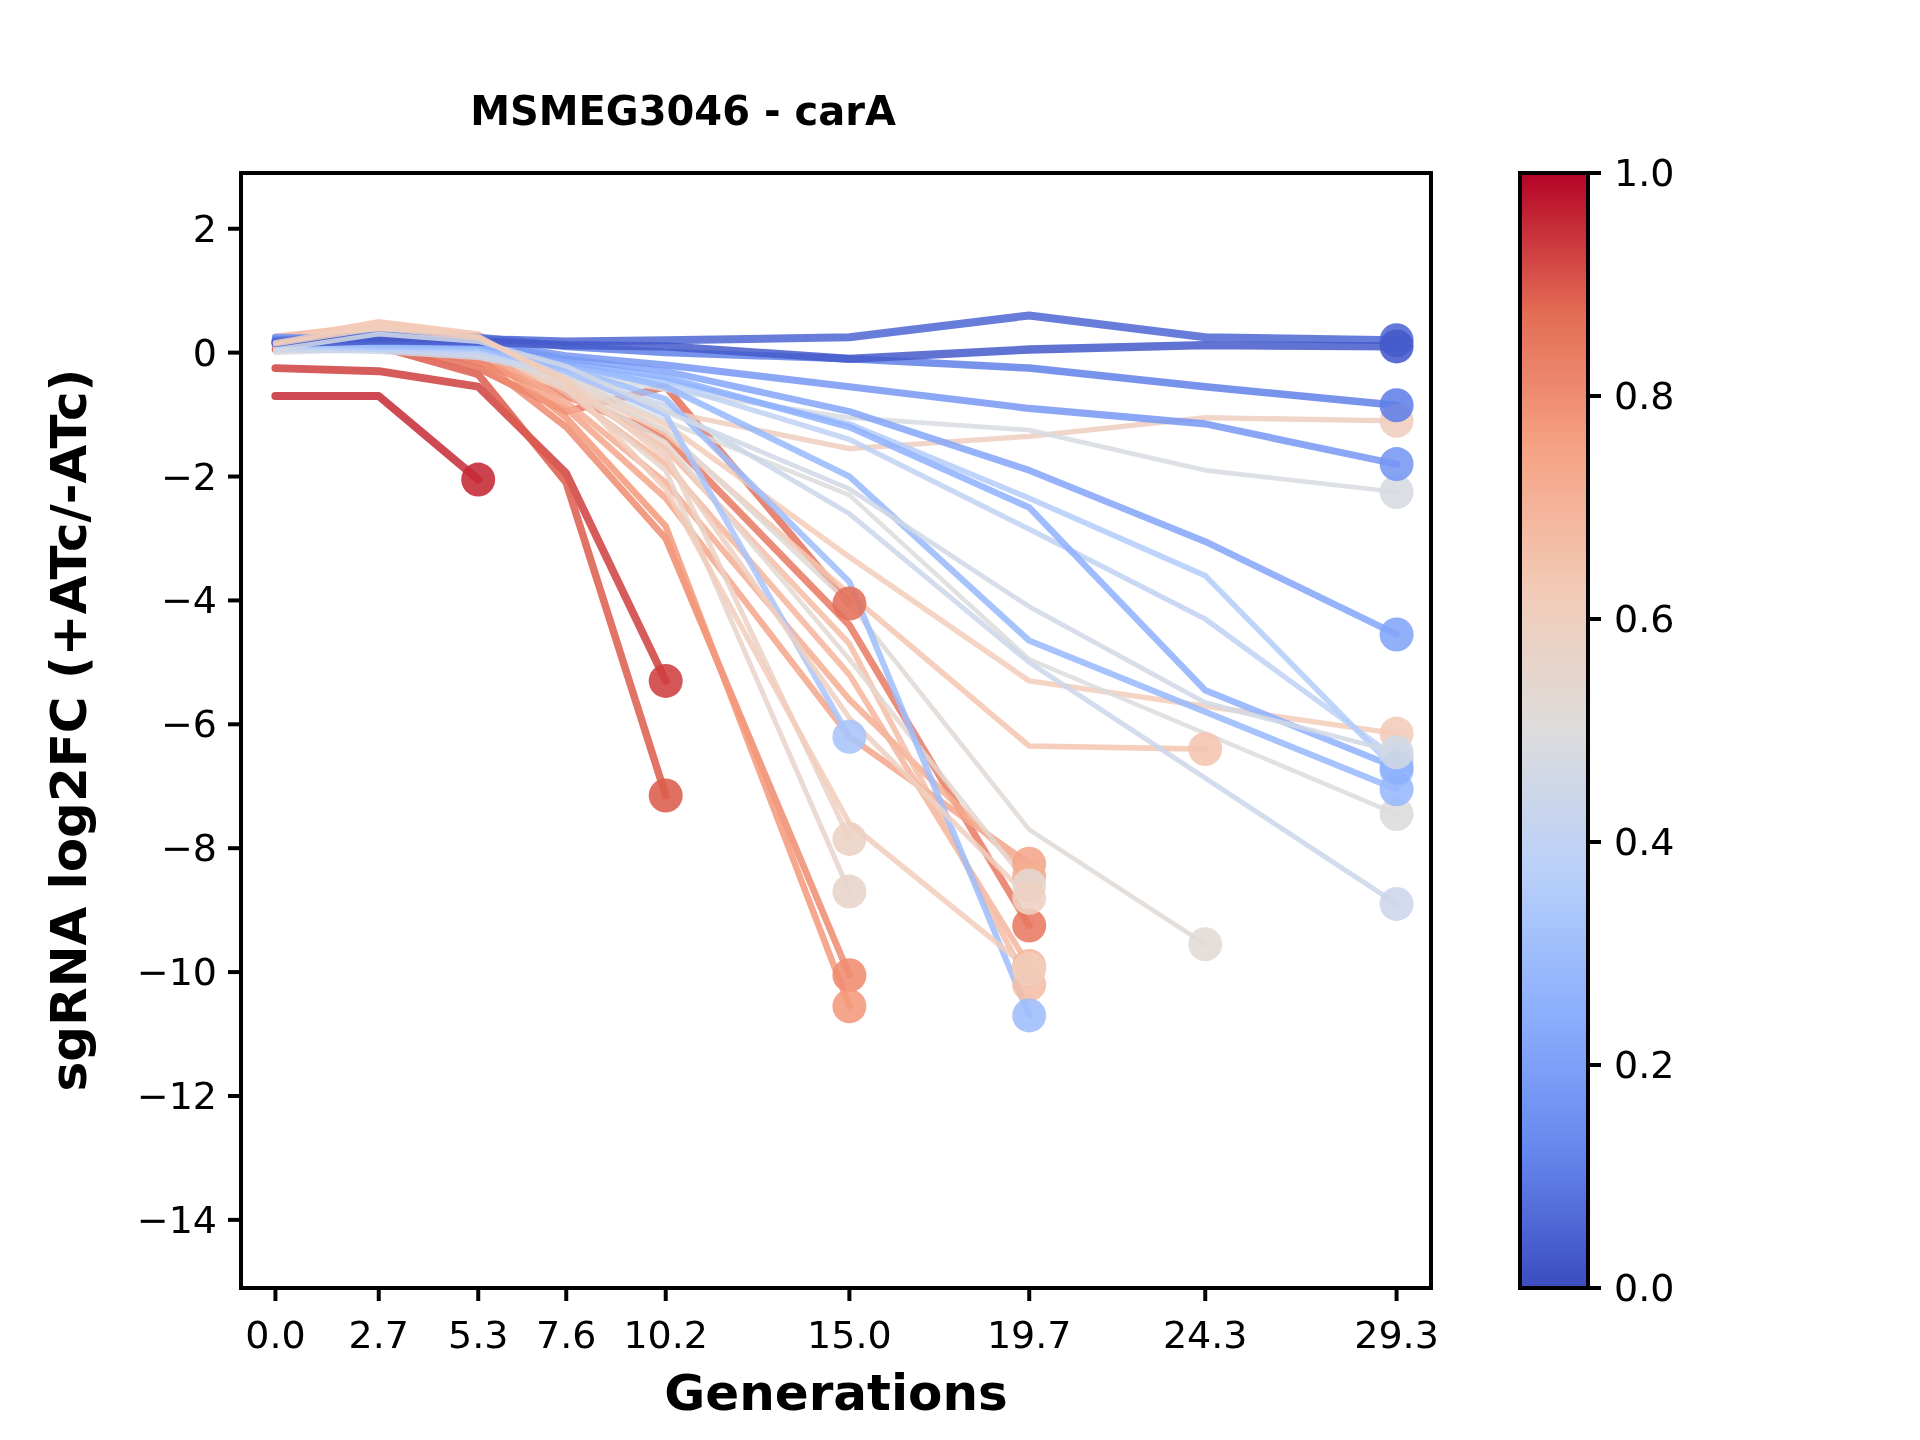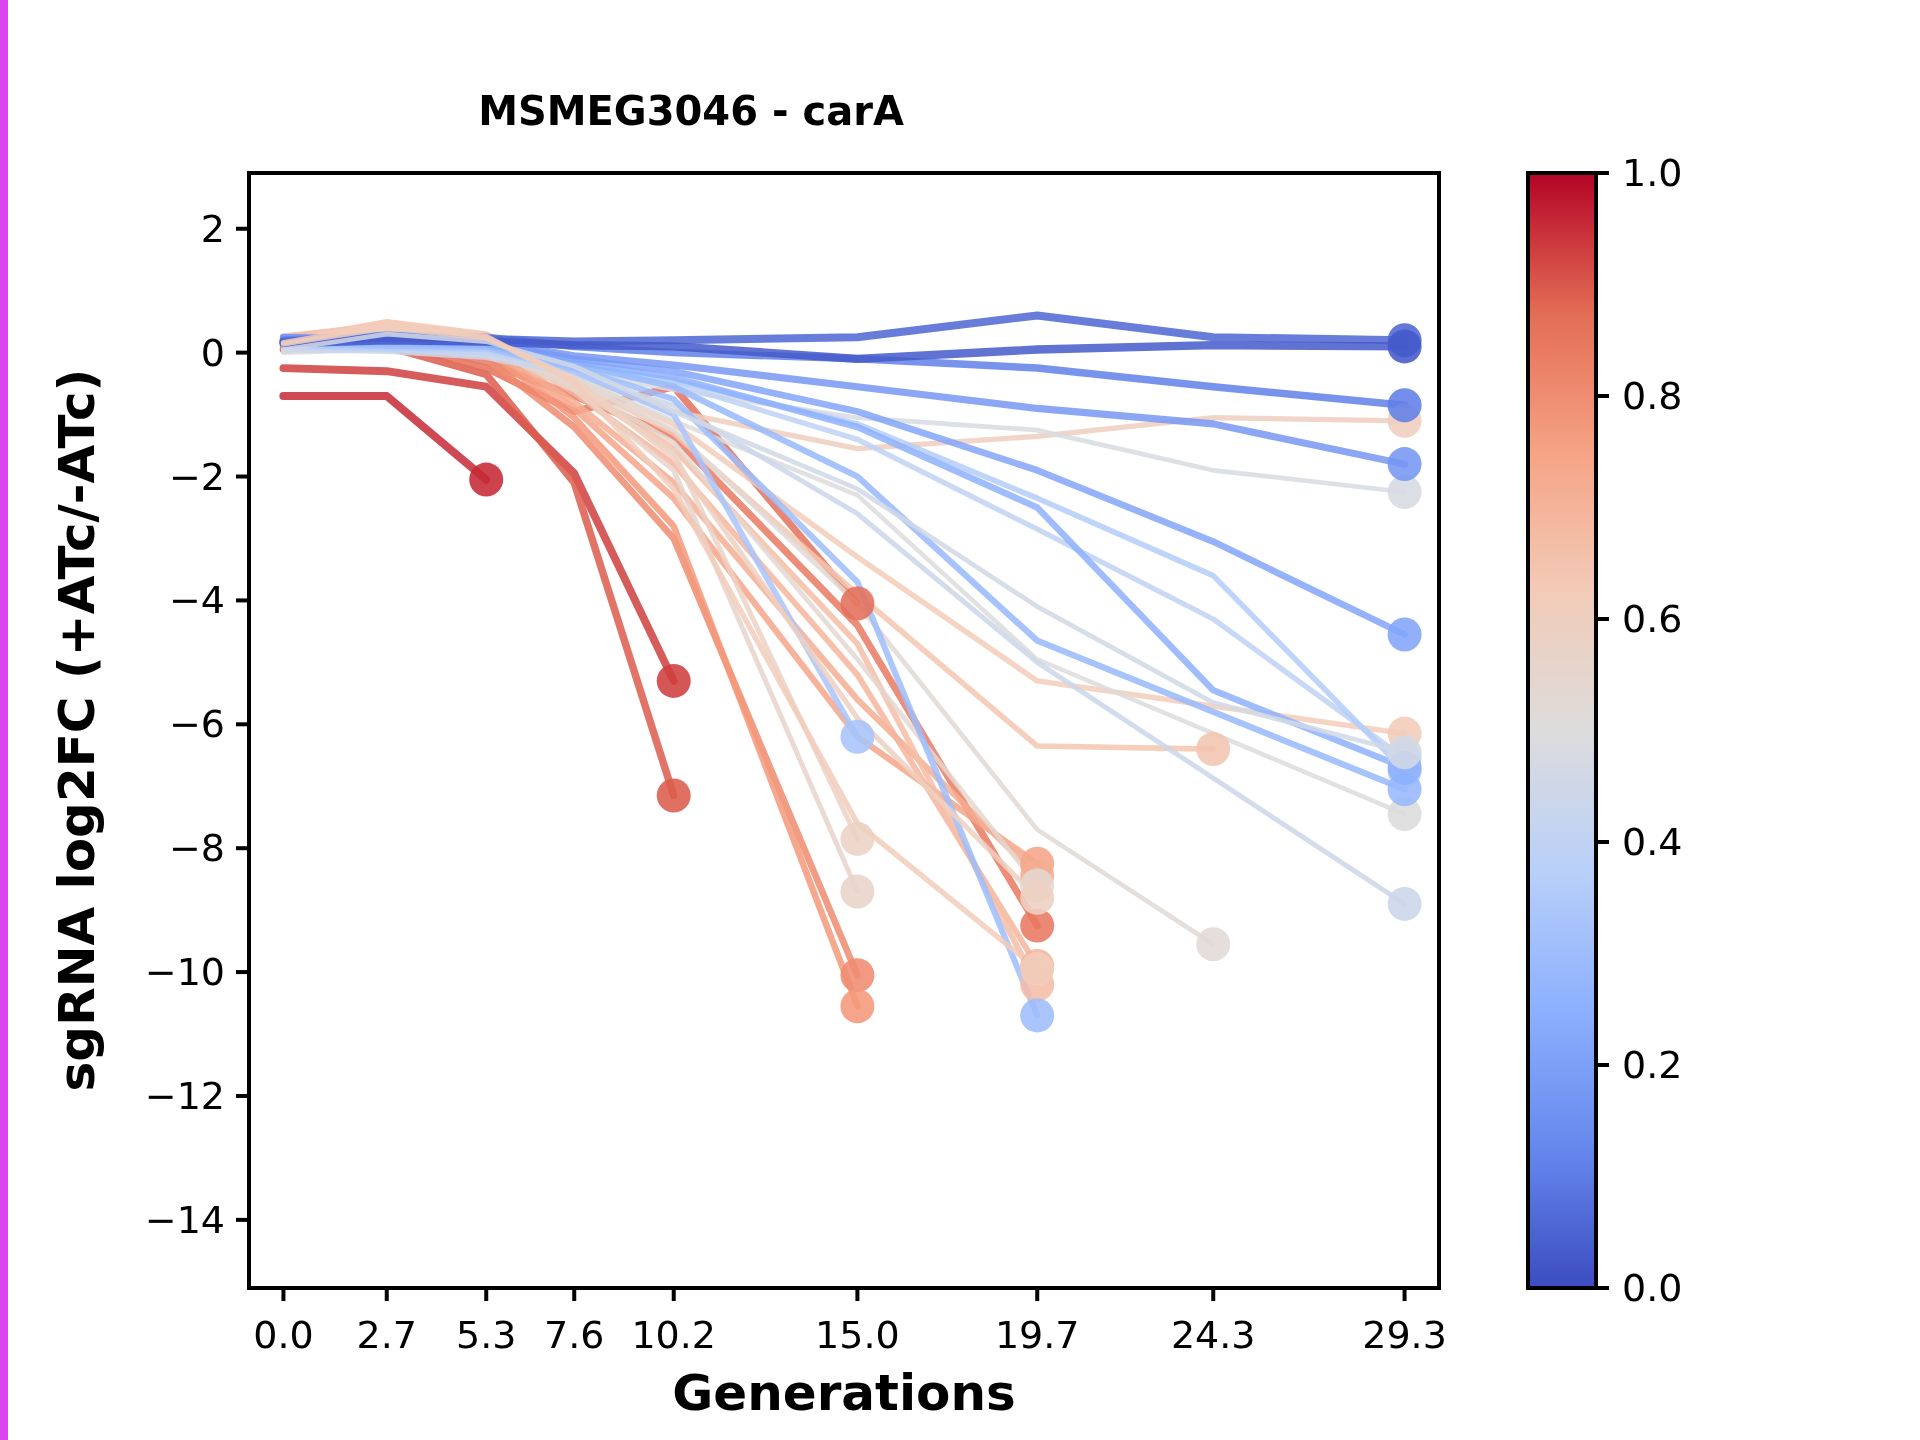--- a/index.html
+++ b/index.html
@@ -1,18 +1,18 @@
 <!DOCTYPE html>
 <html><head>
 <meta charset="utf-8">
 <style>
   html,body{margin:0;padding:0;background:#ffffff;}
   body{width:1920px;height:1440px;overflow:hidden;
        font-family:"DejaVu Sans","Liberation Sans",sans-serif;}
-  #stage{position:relative;width:1712px;height:1440px;background:#d946ef;padding-left:8px;}
+  #stage{position:relative;width:1712px;height:1440px;background:#d946ef;}
   svg{display:block;}
   .ttl{font-weight:bold;font-size:40px;fill:#000;
        font-family:"DejaVu Sans","Liberation Sans",sans-serif;}
   .axlab{font-weight:bold;font-size:50px;fill:#000;
        font-family:"DejaVu Sans","Liberation Sans",sans-serif;}
   .tick{font-size:38px;fill:#000;
        font-family:"DejaVu Sans","Liberation Sans",sans-serif;}
   .cbtick{font-size:38px;fill:#000;
        font-family:"DejaVu Sans","Liberation Sans",sans-serif;}
 </style>

